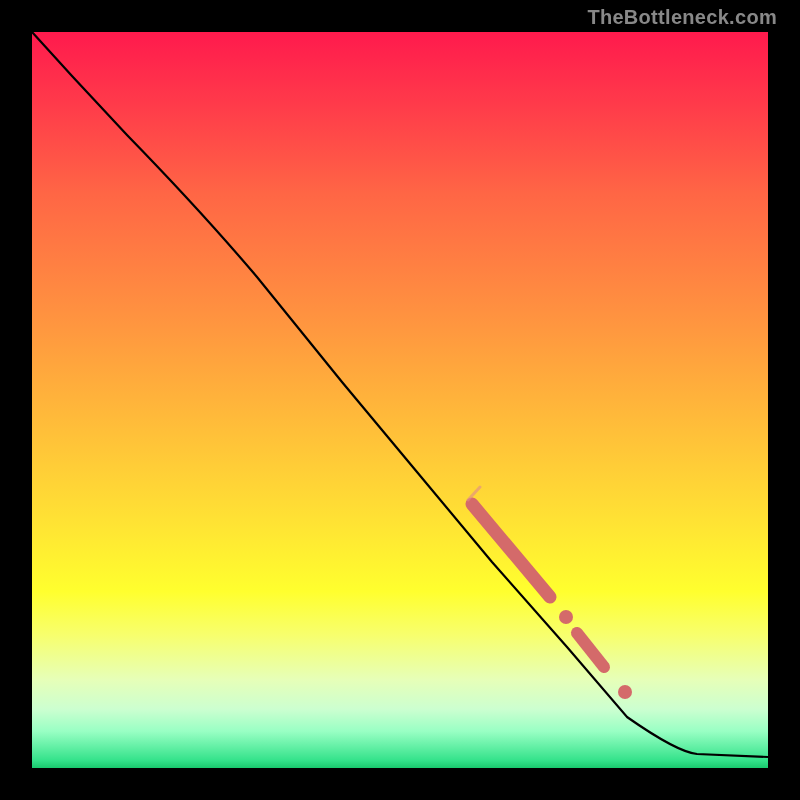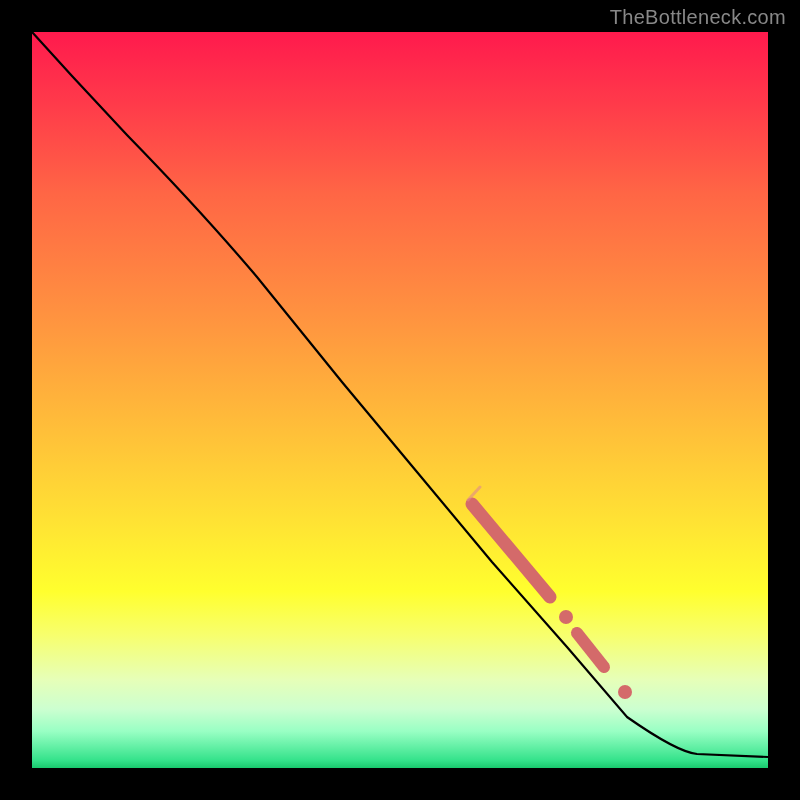--- a/index.html
+++ b/index.html
@@ -45,24 +45,24 @@
     position: absolute;
     top: 32px;
     left: 32px;
     width: 736px;
     height: 736px;
     overflow: visible;
   }
   .watermark {
     position: absolute;
     top: 6px;
-    right: 14px;
+    right: 23px;
     color: #888888;
     font-size: 20px;
-    font-weight: 400;
+    font-weight: 700;
     letter-spacing: 0.3px;
     user-select: none;
   }
 </style>
 </head>
 <body>
 
 <div class="frame">
   <div class="plot"></div>
 

